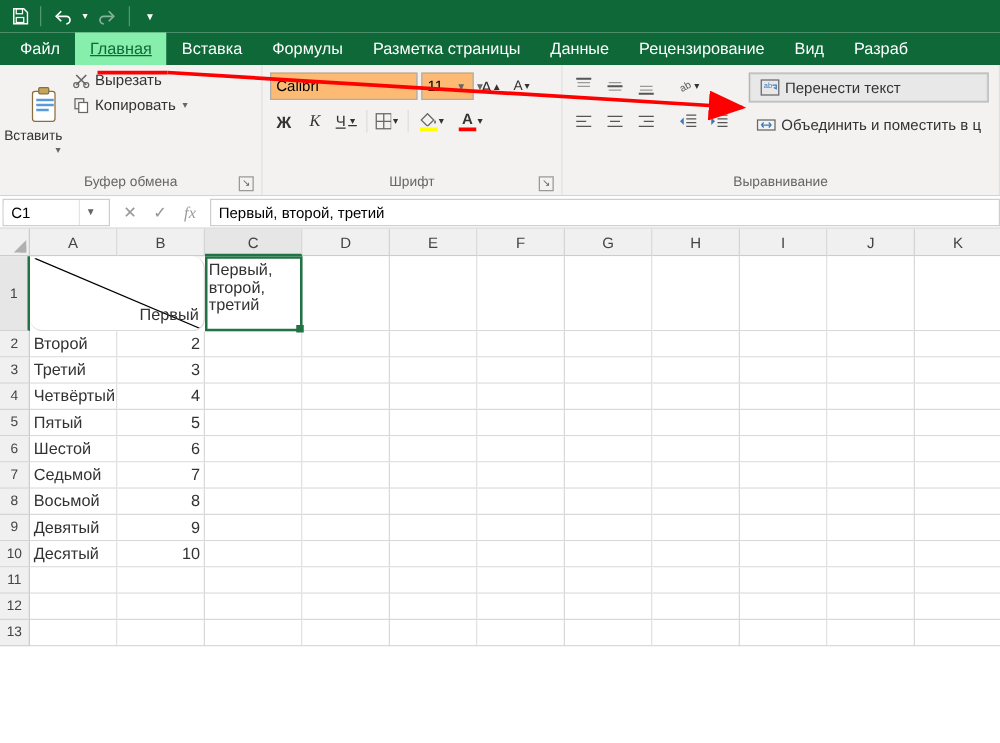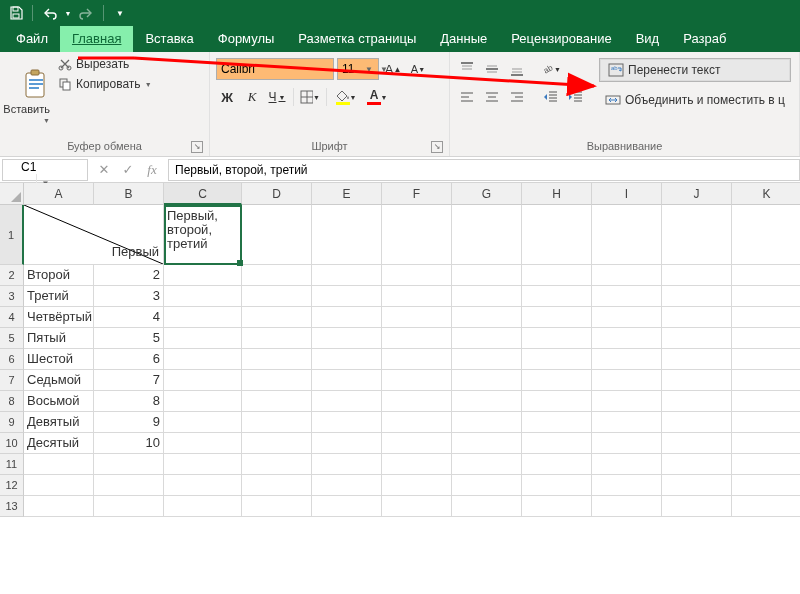--- a/index.html
+++ b/index.html
@@ -42,21 +42,21 @@
   .sq-btn.italic { font-style: italic; font-size: 13px; font-family: "Times New Roman", serif; }
   .color-strip { height: 3px; width: 14px; margin-top: 1px; }
 
   
   .align-grid svg { width: 16px; height: 16px; }
   .wrap-btn { display: flex; align-items: center; gap: 4px; border: 1px solid #b5b5b5; background: #e8e8e8; padding: 2px 8px; height: 24px; cursor: pointer; box-shadow: inset 0 0 0 1px rgba(0,0,0,.05); }
   .merge-btn { display: flex; align-items: center; gap: 4px; padding: 2px 6px; height: 24px; cursor: pointer; }
 
   
   .fbar { height: 26px; border-bottom: 1px solid #d4d4d4; display: flex; align-items: center; background: #fff; }
-  .namebox { width: 86px; height: 22px; margin-left: 2px; border: 1px solid #cfcfcf; display: flex; align-items: center; flex-direction: column; }
+  .namebox { width: 86px; height: 22px; margin-left: 2px; border: 1px solid #cfcfcf; display: flex; align-items: center; }
   .namebox input { width: 60px; border:0; outline:0; padding:0 6px; font-size:12px; }
   .namebox .dd { width: 18px; text-align:center; font-size:8px; color:#666; border-left:1px solid #e4e4e4; height:100%; line-height:20px; cursor:pointer;}
   .fbar-btns { display:flex; gap:0; margin:0 4px; }
   .fbar-btns .sq-btn { width:24px; height:22px; color:#999; font-size:13px; }
   .fx { font-style: italic; font-family: "Times New Roman", serif; color: #666; }
   .formula-input { flex:1; height:22px; border:1px solid #cfcfcf; padding:0 6px; font-size:12px; outline:0; }
 
   
   .grid { position: relative; }
   .corner { position:absolute; left:0; top:0; width:24px; height:22px; background:#f0f0f0; border-right:1px solid #ccc; border-bottom:1px solid #ccc; }
@@ -66,21 +66,21 @@
   .colhdr.selcol { border-bottom:2px solid #217346; background:#e6e6e6; }
   .rowhdrs { position:absolute; left:0; top:22px; width:24px; }
   .rowhdr { height:21px; background:#f0f0f0; border-bottom:1px solid #d4d4d4; border-right:1px solid #ccc; text-align:center; line-height:21px; font-size:11px; color:#444; cursor:pointer; }
   .rowhdr.tall { height:60px; line-height:60px; }
   .rowhdr.selrow { border-right:2px solid #217346; background:#e6e6e6; }
   .cells { position:absolute; left:24px; top:22px; }
   .row { display:flex; }
   .cell { width:70px; height:21px; border-right:1px solid #d9d9d9; border-bottom:1px solid #d9d9d9; padding:0 3px; line-height:20px; font-size:13px; overflow:hidden; cursor:cell; background:#fff;}
   .row.tall .cell { height:60px; }
   .cell.num { text-align:right; }
-  .cell.diag { position:relative; background:#fff; }
+  .cell.diag { position:relative; background:#fff;border-radius:10px; }
   .cell.diag svg { position:absolute; left:0; top:0; width:100%; height:100%; }
   .cell.diag span { position:absolute; right:4px; bottom:2px; }
   .cell.c1 { position:relative; line-height:14px; padding:4px 3px; text-align:left; }
   .sel-outline { position:absolute; border:2px solid #217346; pointer-events:none; }
   .sel-handle { position:absolute; width:6px; height:6px; background:#217346; right:-3px; bottom:-3px; }
 
   
   .arrow-overlay { position:absolute; pointer-events:none; }
 </style>
 </head>

